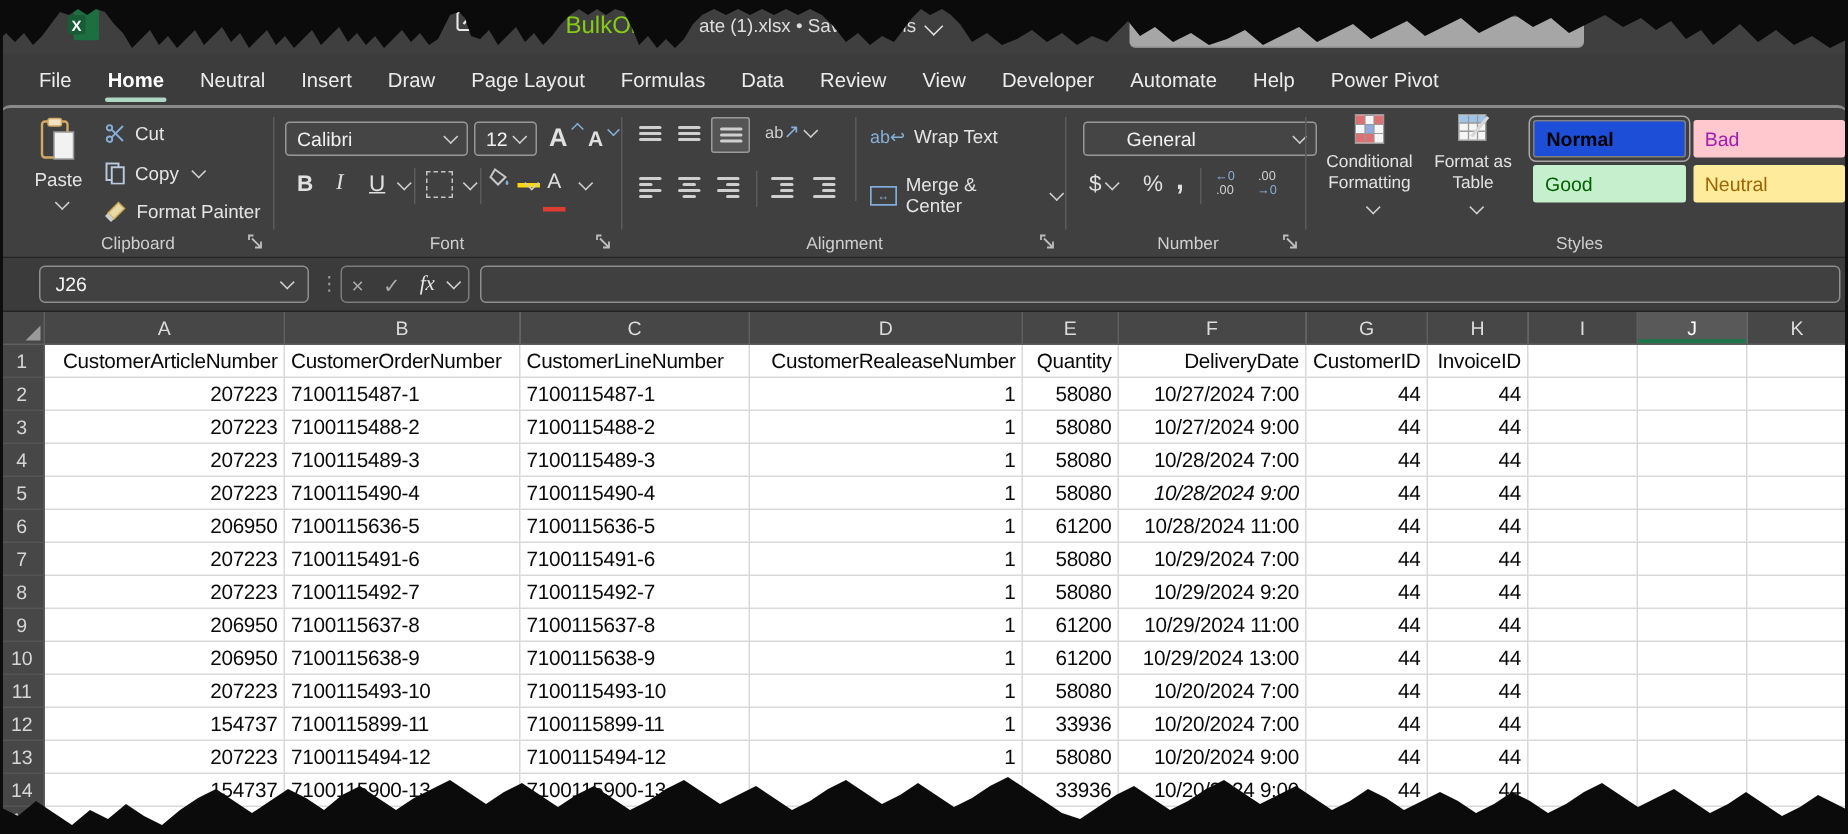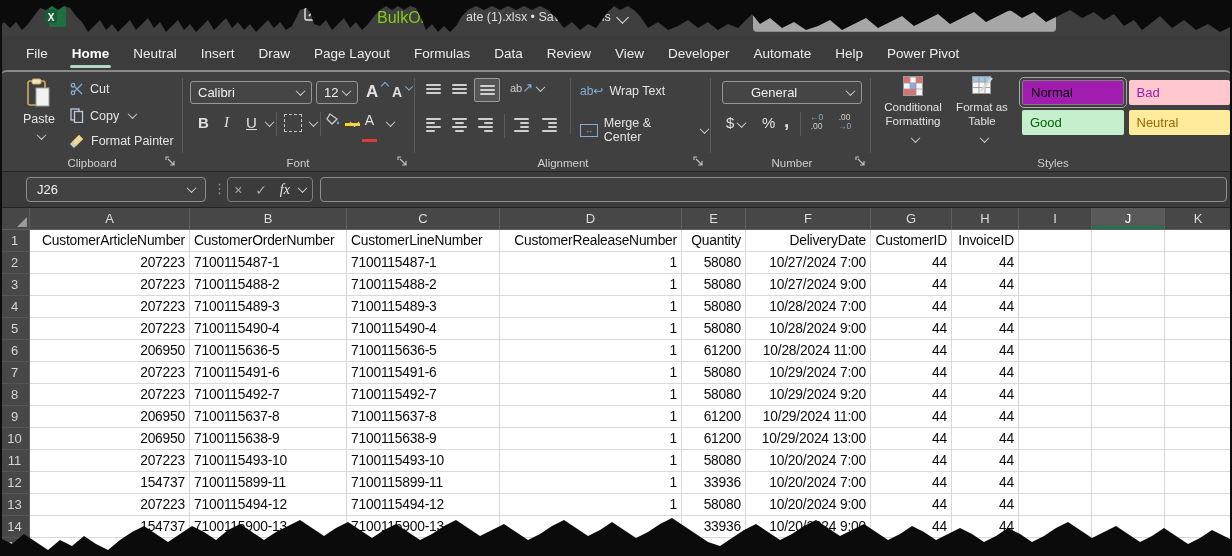--- a/index.html
+++ b/index.html
@@ -266,21 +266,21 @@
         <span class="chev"></span>
       </div>
       <div class="glabel">Alignment</div>
       <svg class="launcher" viewBox="0 0 12 12">
         <path d="M1 4 V1 H4 M3 3 L9 9 M9 5 V9 H5" fill="none" stroke="#bdbdbd" stroke-width="1.2"></path>
       </svg>
     </div>
     <div class="rdiv" style="left:710px;"></div>
 
     <div class="rgroup" style="left:714px;width:156px;">
-      <div class="combo" style="left:8px;top:9px;width:140px;padding-left:28px;">
+      <div class="combo" style="left:8px;top:9px;width:156px;padding-left:28px;">
         <span>General</span>
           <span class="chev"></span>
       </div>
       <div class="bigA" style="position:absolute;left:12px;top:42px;font-weight:400;font-size:15px;"><span>$</span><span class="chev"></span></div>
       <div class="bigA" style="position:absolute;left:48px;top:42px;font-weight:400;font-size:15px;">%</div>
       <div class="bigA" style="position:absolute;left:70px;top:38px;font-size:19px;">,</div>
       <div class="vdivs" style="left:86px;top:40px;height:24px;"></div>
       <div style="position:absolute;left:96px;top:41px;font-size:8.5px;line-height:1.1;color:#cfcfcf;text-align:center;">
         <div style="color:#85aed6;">←0</div>
           <div>.00</div>
@@ -314,21 +314,21 @@
         <svg width="21" height="20" viewBox="0 0 21 20">
           <rect x="0.5" y="0.5" width="18" height="17" fill="#f5f5f5" stroke="#9a9a9a"></rect>
           <rect x="1" y="1" width="17" height="5" fill="#9dc3e6"></rect>
           <path d="M1 6 H18 M1 11.5 H18 M7 1 V17 M13 1 V17" stroke="#9a9a9a" stroke-width="0.9" fill="none"></path>
           <path d="M20 2 L9 15" stroke="#d8d8d8" stroke-width="2.2"></path>
         </svg>
         <div style="font-size:11.5px;color:#e2e2e2;line-height:1.25;">Format as Table</div>
         <span class="chev"></span>
       </div>
       <div style="position:absolute;left:148px;top:8px;width:208px;display:grid;grid-template-columns:1fr 1fr;gap:5px;">
-          <div class="stylecell norm selwrap" style="background: #a21caf; color: rgb(0, 0, 0);">Normal</div>
+          <div class="stylecell norm selwrap" style="background: #1d4ed8; color: rgb(0, 0, 0); font-weight: bold;">Normal</div>
           <div class="stylecell" style="background: rgb(255, 199, 206); color: #a21caf;">Bad</div>
           <div class="stylecell" style="background: rgb(198, 239, 206); color: rgb(0, 97, 0);">Good</div>
           <div class="stylecell" style="background: rgb(255, 235, 156); color: rgb(156, 101, 0);">Neutral</div>
         </div>
       <div class="glabel">Styles</div>
     </div>
   </div>
 
   <div class="fbar">
     <div class="namebox">
@@ -419,21 +419,21 @@
           <div class="gc" style="width: 73px;"></div>
           <div class="gc" style="width: 67px;"></div>
         </div>
         <div class="grow">
           <div class="rh">5</div>
           <div class="gc r" style="width: 160px;">207223</div>
           <div class="gc" style="width: 157px;">7100115490-4</div>
           <div class="gc" style="width: 153px;">7100115490-4</div>
           <div class="gc r" style="width: 182px;">1</div>
           <div class="gc r" style="width: 64px;">58080</div>
-          <div class="gc r" style="width: 125px;">10/28/2024 9:00</div>
+          <div class="gc r" style="width: 125px; font-style: italic;">10/28/2024 9:00</div>
           <div class="gc r" style="width: 81px;">44</div>
           <div class="gc r" style="width: 67px;">44</div>
           <div class="gc" style="width: 73px;"></div>
           <div class="gc" style="width: 73px;"></div>
           <div class="gc" style="width: 67px;"></div>
         </div>
         <div class="grow">
           <div class="rh">6</div>
           <div class="gc r" style="width: 160px;">206950</div>
           <div class="gc" style="width: 157px;">7100115636-5</div>

